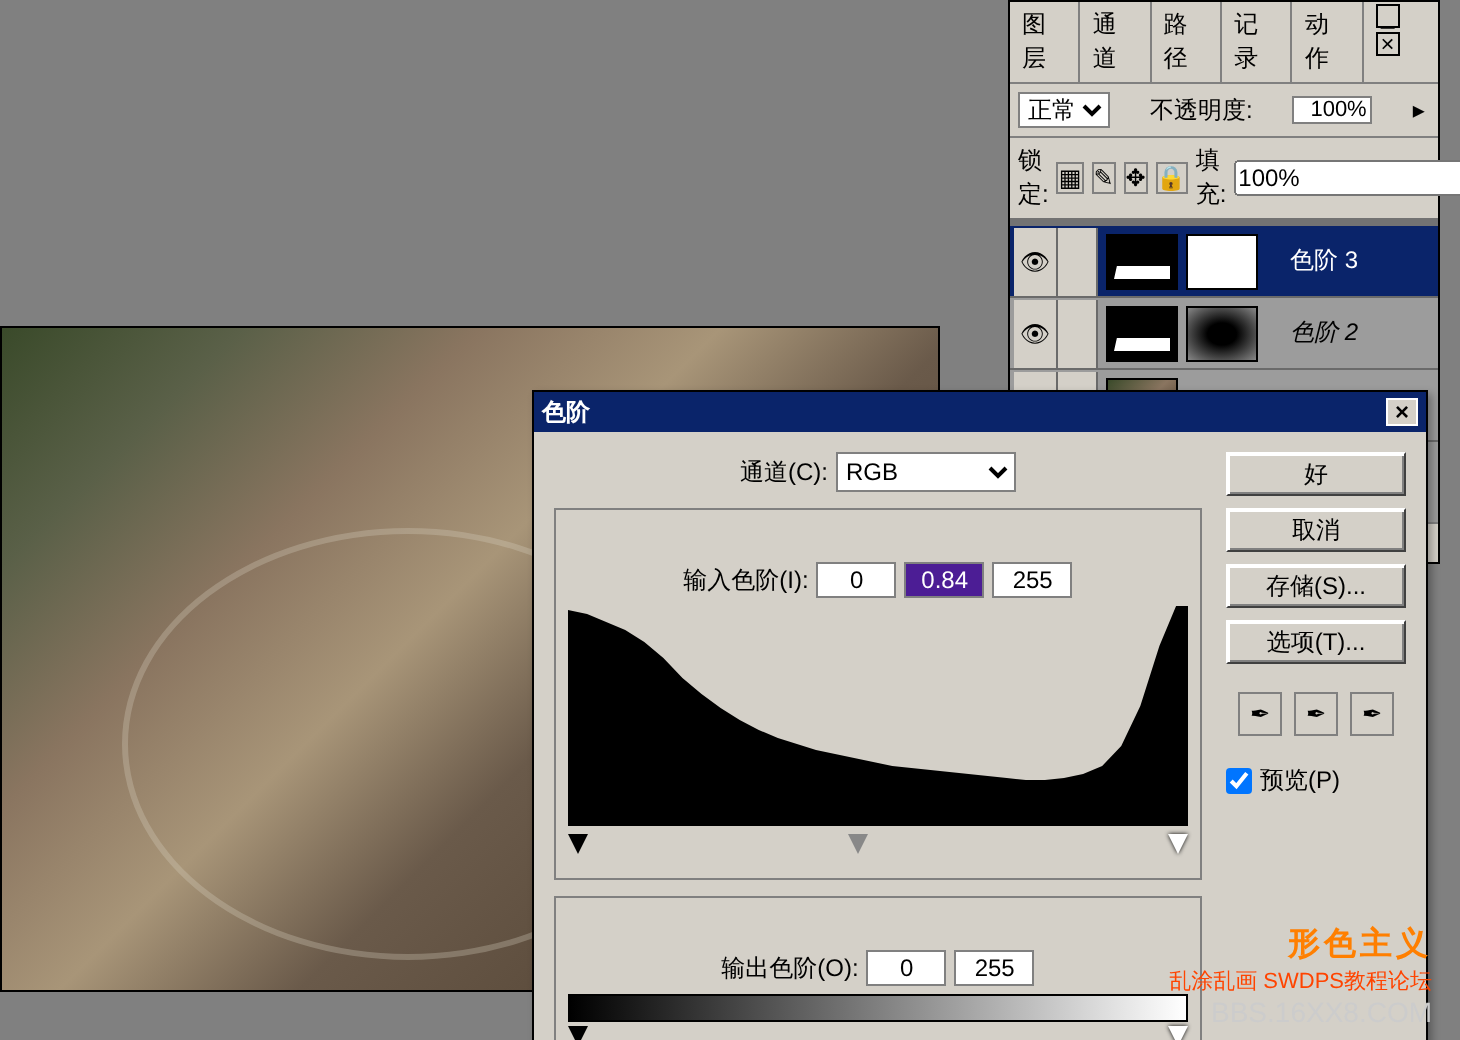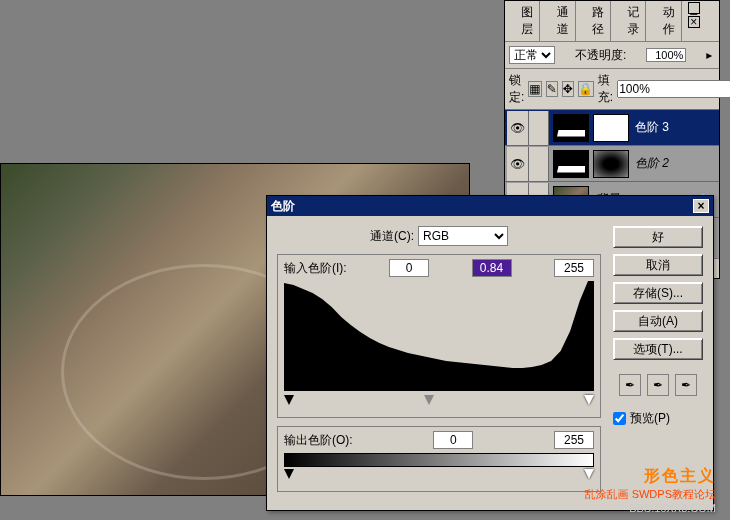--- a/index.html
+++ b/index.html
@@ -5,64 +5,64 @@
 * { box-sizing: border-box; margin: 0; padding: 0; font-family: "SimSun", Arial, sans-serif; font-size: 12px; }
 body { background: #808080; width: 730px; height: 520px; position: relative; overflow: hidden; }
 
 .canvas-image { position: absolute; left: 0; top: 163px; width: 470px; height: 333px; background: linear-gradient(135deg, #3a4a2a 0%, #5a6048 15%, #8a7560 30%, #a89578 45%, #6a5a4a 60%, #4a3a2a 100%); border: 1px solid #000; overflow: hidden; }
 .canvas-image::before { content: ""; position: absolute; left: 60px; top: 100px; width: 280px; height: 210px; border: 3px solid #d8d0c0; border-radius: 50%; opacity: 0.3; }
 .canvas-image::after { content: ""; position: absolute; left: 300px; top: 100px; width: 160px; height: 210px; border: 3px solid #8a2020; border-radius: 50%; opacity: 0.4; }
 
 
 .layers-panel { position: absolute; right: 10px; top: 0; width: 216px; background: #d4d0c8; border: 1px solid #000; }
 .layers-titlebar { display: flex; background: #d4d0c8; border-bottom: 1px solid #808080; }
-.layers-titlebar .tab { padding: 3px 6px; border-right: 1px solid #808080; cursor: pointer; text-align: right; }
+.layers-titlebar .tab { padding: 3px 6px; border-right: 1px solid #808080; cursor: pointer; }
 .layers-titlebar .tab.active { background: #d4d0c8; }
 .titlebar-close { margin-left: auto; padding: 0 4px; }
 .titlebar-close span { display: inline-block; width: 12px; height: 12px; border: 1px solid #000; text-align: center; line-height: 10px; margin-left: 2px; background: #d4d0c8; }
 
 .layers-opts { display: flex; align-items: center; padding: 4px; gap: 20px; border-bottom: 1px solid #808080; }
 .layers-opts select { font-size: 12px; background: #fff; border: 1px solid #808080; height: 18px; }
 .layers-opts input { width: 40px; font-size: 11px; border: 1px solid #808080; text-align: right; padding-right: 2px; }
-.lock-row { display: flex; align-items: center; padding: 3px 4px; gap: 4px; border-bottom: 1px solid #737373; }
+.lock-row { display: flex; align-items: center; padding: 3px 4px; gap: 4px; border-bottom: 4px solid #737373; }
 .lock-row .lock-icon { width: 16px; height: 16px; border: 1px solid #808080; background: #d4d0c8; display: inline-flex; align-items: center; justify-content: center; }
 
 .layer-list { background: #9c9c9c; }
 .layer-row { display: flex; align-items: center; height: 36px; border-bottom: 1px solid #6a6a6a; padding: 0 2px; }
 .layer-row.selected { background: #0a246a; color: #fff; }
 .layer-row.selected .layer-name { color: #fff; }
 .vis-cell { width: 22px; height: 34px; border-right: 1px solid #6a6a6a; display: flex; align-items: center; justify-content: center; background: #d4d0c8; }
 .link-cell { width: 20px; height: 34px; border-right: 1px solid #6a6a6a; background: #d4d0c8; }
 .layer-row.selected .link-cell, .layer-row.selected .vis-cell { background: #d4d0c8; color: #000; }
 .thumb { width: 36px; height: 28px; border: 1px solid #000; background: #fff; margin-left: 4px; display: flex; align-items: center; justify-content: center; overflow: hidden; }
 .thumb.hist { background: #000; }
 .thumb.hist::before { content: ""; display: block; width: 28px; height: 18px; background: linear-gradient(to top, #fff 0%, #fff 40%, transparent 40%); clip-path: polygon(0 100%, 10% 30%, 25% 50%, 40% 20%, 55% 45%, 70% 25%, 85% 55%, 100% 40%, 100% 100%); }
 .thumb.mask-white { background: #fff; }
 .thumb.mask-dark { background: radial-gradient(ellipse at center, #000 30%, #888 100%); }
 .thumb.bg-img { background: linear-gradient(135deg, #3a4a2a, #8a7560, #4a3a2a); }
-.layer-name { margin-left: 6px; font-style: italic; }
+.layer-name { margin-left: 16px; font-style: italic; }
 .layer-row.selected .layer-name { font-style: normal; }
 .lock-ind { margin-left: auto; margin-right: 6px; }
 
 .panel-empty { height: 40px; background: #9c9c9c; }
 .panel-footer { height: 20px; background: #d4d0c8; border-top: 1px solid #808080; }
 
 
 .levels-dialog { position: absolute; left: 266px; top: 195px; width: 448px; background: #d4d0c8; border: 1px solid #000; box-shadow: 2px 2px 4px rgba(0,0,0,0.3); }
 .levels-titlebar { height: 20px; background: linear-gradient(#0a246a, #0a246a); color: #fff; display: flex; align-items: center; padding: 0 4px; }
 .levels-titlebar .title { flex: 1; font-weight: bold; }
 .levels-titlebar .close-btn { width: 16px; height: 14px; background: #d4d0c8; color: #000; border: 1px solid #fff; text-align: center; line-height: 12px; font-family: Arial; font-weight: bold; }
 
 .levels-body { display: flex; padding: 10px; gap: 12px; }
 .levels-main { flex: 1; }
 .channel-row { display: flex; align-items: center; justify-content: center; gap: 4px; margin-bottom: 8px; }
 .channel-row select { width: 90px; border: 1px solid #808080; background: #fff; height: 20px; }
 
 .fieldset { border: 1px solid #808080; padding: 4px 6px 8px; margin-bottom: 8px; }
-.input-row { display: flex; align-items: center; justify-content: space-between; gap: 4px; margin-bottom: 4px; }
+.input-row { display: flex; align-items: center; justify-content: center; gap: 4px; margin-bottom: 4px; margin-top: 22px; }
 .input-row input { width: 40px; text-align: center; border: 1px solid #808080; background: #fff; height: 18px; }
 .input-row input.sel { background: #4c1d95; color: #fff; }
 
 .histogram { width: 100%; height: 110px; background: #d4d0c8; border: none; position: relative; margin: 4px 0; }
 .histogram svg { width: 100%; height: 100%; }
 .slider-track { height: 12px; position: relative; margin: 2px 0; }
 .slider-track .tri { position: absolute; top: 0; width: 0; height: 0; border-left: 5px solid transparent; border-right: 5px solid transparent; }
 .tri.black { border-top: 10px solid #000; left: 0; }
 .tri.gray { border-top: 10px solid #888; left: 45%; }
 .tri.white { border-top: 10px solid #fff; right: 0; filter: drop-shadow(0 0 1px #000); }
@@ -72,21 +72,21 @@
 .levels-side { width: 90px; display: flex; flex-direction: column; gap: 6px; }
 .btn { height: 22px; background: #d4d0c8; border: 1px solid #fff; border-right-color: #404040; border-bottom-color: #404040; box-shadow: inset 1px 1px #fff, inset -1px -1px #808080; text-align: center; line-height: 20px; cursor: pointer; }
 .eyedroppers { display: flex; gap: 6px; justify-content: center; margin-top: 8px; }
 .eyedropper { width: 22px; height: 22px; border: 1px solid #808080; background: #d4d0c8; display: flex; align-items: center; justify-content: center; cursor: pointer; }
 .preview-row { display: flex; align-items: center; gap: 4px; margin-top: 8px; }
 .preview-row input[type=checkbox] { width: 13px; height: 13px; }
 
 .watermarks { position: absolute; right: 14px; bottom: 6px; text-align: right; }
 .wm1 { color: #ff7f00; font-weight: bold; font-size: 16px; letter-spacing: 2px; }
 .wm2 { color: #ff4400; font-size: 11px; margin-left: 20px; }
-.wm3 { color: #ccc; font-size: 11px; font-family: Arial; }
+.wm3 { color: #ccc; font-size: 14px; font-family: Arial; }
 </style>
 </head>
 <body>
 
 <div class="canvas-image"></div>
 
 <div class="layers-panel">
   <div class="layers-titlebar">
     <div class="tab active">图层</div>
     <div class="tab">通道</div>
@@ -186,21 +186,20 @@
         <div class="slider-track">
           <div class="tri black"></div>
           <div class="tri white"></div>
         </div>
       </div>
     </div>
     <div class="levels-side">
       <div class="btn">好</div>
       <div class="btn">取消</div>
       <div class="btn">存储(S)...</div>
-      <div class="btn">自动(A)</div>
       <div class="btn">选项(T)...</div>
       <div class="eyedroppers">
         <div class="eyedropper">✒</div>
         <div class="eyedropper">✒</div>
         <div class="eyedropper">✒</div>
       </div>
       <div class="preview-row">
         <input type="checkbox" checked="" style="">
         <span>预览(P)</span>
       </div>

